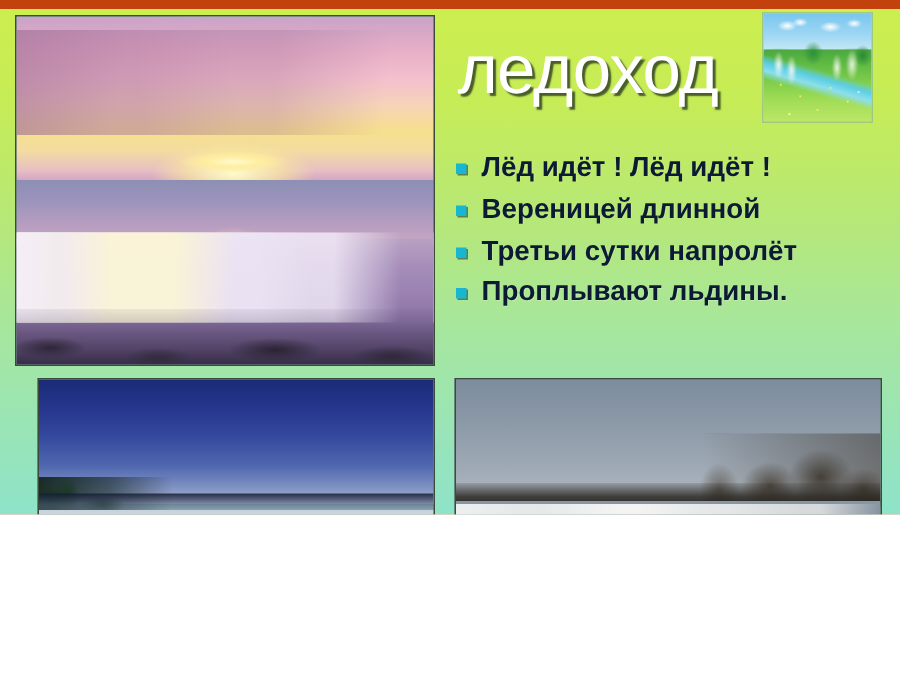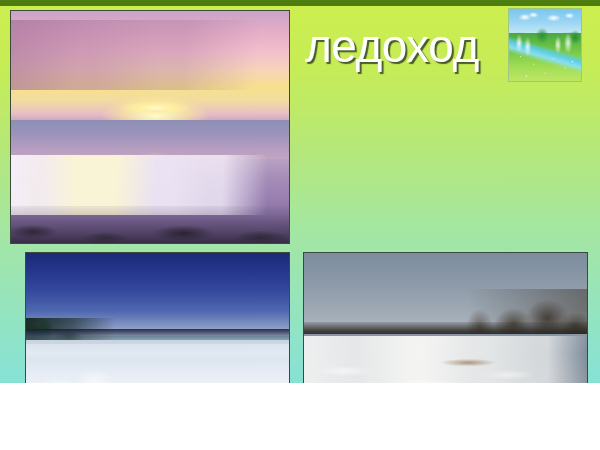--- a/index.html
+++ b/index.html
@@ -8,23 +8,23 @@
     background: #ffffff;
   }
   body {
     font-family: "Liberation Sans", sans-serif;
   }
 
   
   #slide {
     position: relative;
     width: 600px;
-    height: 383px;
+    height: 343px;
     overflow: hidden;
-    background: #4d7c0f;
+    background: #c2410c;
   }
 
   
   #slide-bg {
     position: absolute;
     left: 0;
     top: 6px;
     width: 600px;
     height: 438px;
     background: linear-gradient(to bottom,
@@ -405,14 +405,32 @@
     <div class="layer cl-clouds"></div>
     <div class="layer cl-hills"></div>
     <div class="layer cl-grass"></div>
     <div class="layer cl-river"></div>
     <div class="layer cl-trees"></div>
     <div class="layer cl-flowers"></div>
   </div>
 
   <div id="title">ледоход</div>
 
+  <div id="bullets">
+    <div class="bullet-row">
+      <span class="bullet-marker"></span>
+      <span class="bullet-text">Лёд идёт ! Лёд идёт !</span>
+    </div>
+    <div class="bullet-row">
+      <span class="bullet-marker"></span>
+      <span class="bullet-text">Вереницей длинной</span>
+    </div>
+    <div class="bullet-row">
+      <span class="bullet-marker"></span>
+      <span class="bullet-text">Третьи сутки напролёт</span>
+    </div>
+    <div class="bullet-row">
+      <span class="bullet-marker"></span>
+      <span class="bullet-text">Проплывают льдины.</span>
+    </div>
+  </div>
 
 </div>
 
 </body></html>

